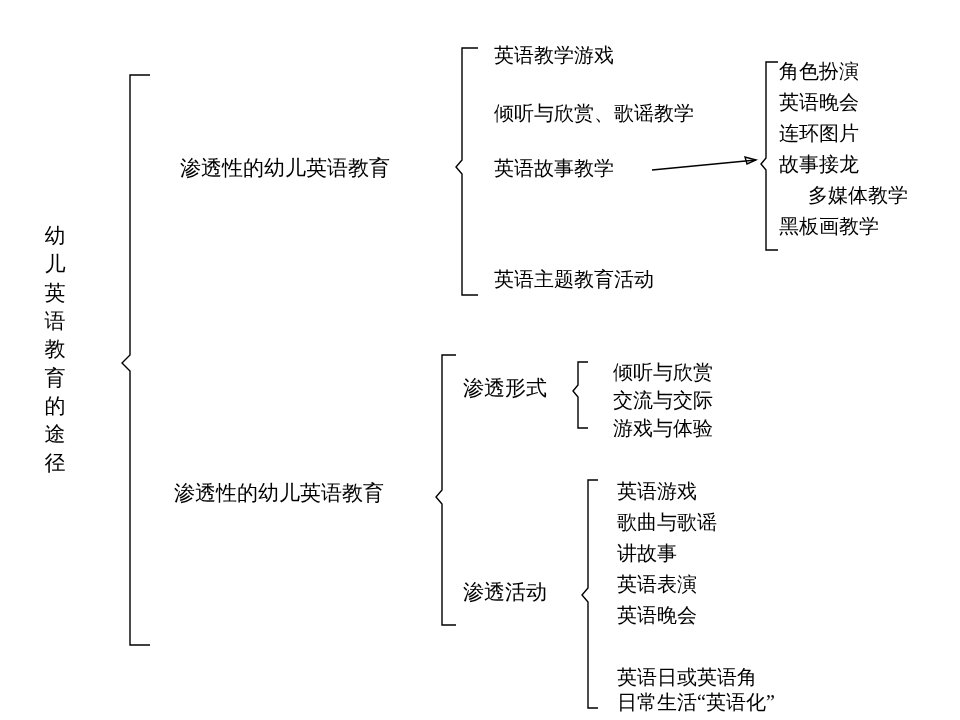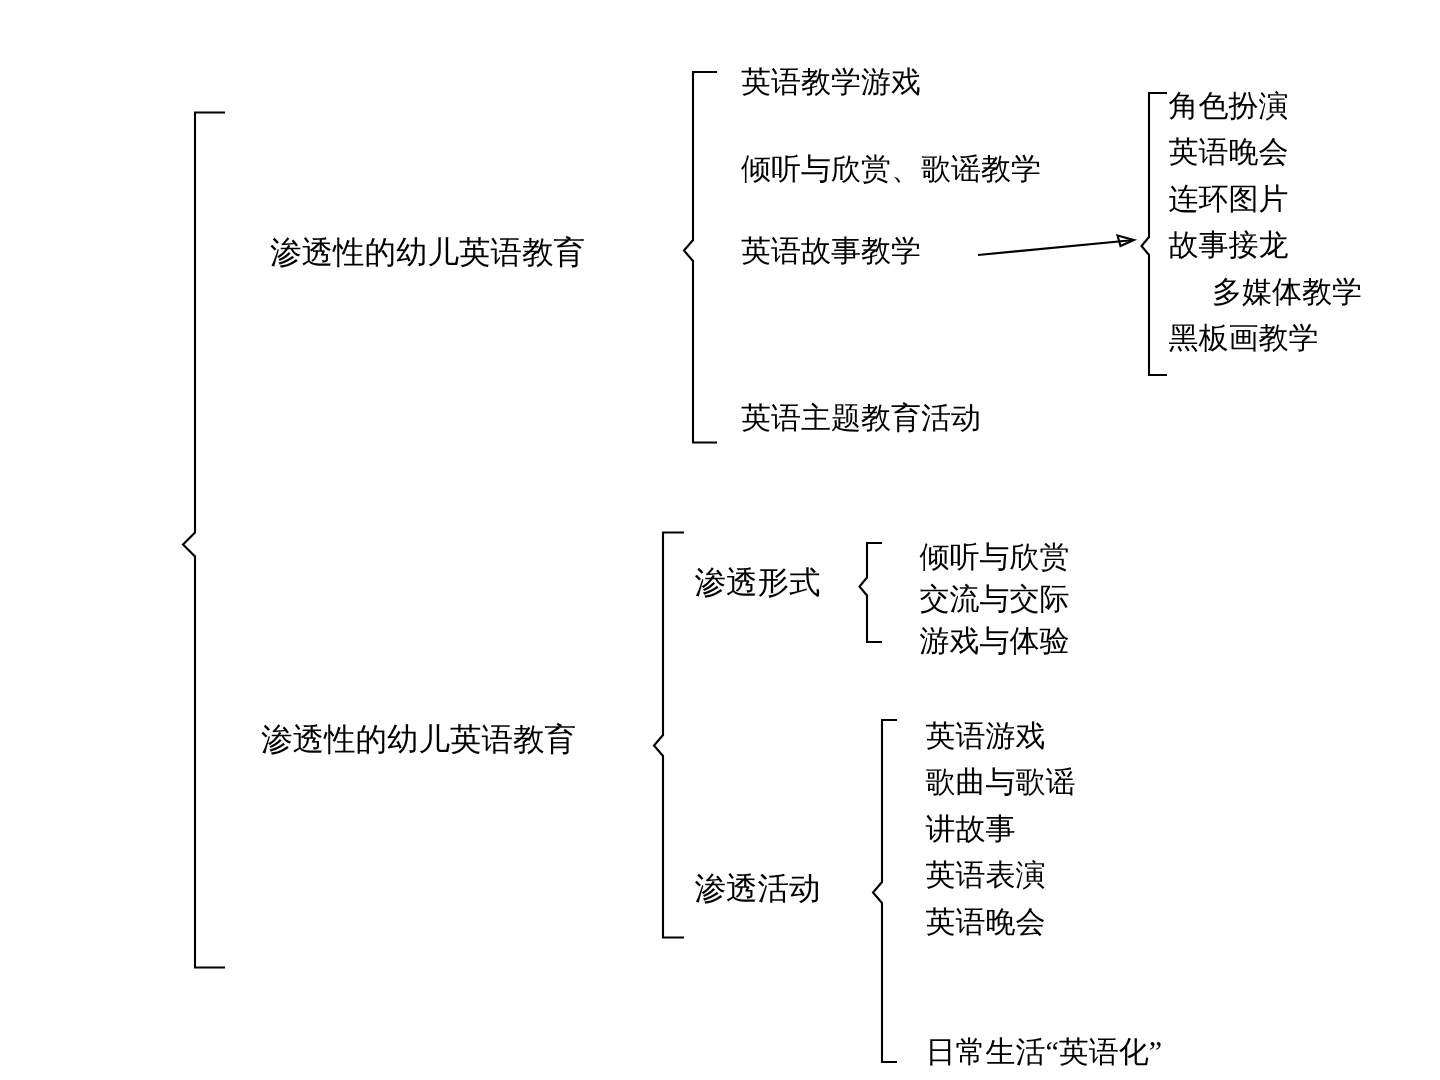--- a/index.html
+++ b/index.html
@@ -70,20 +70,21 @@
     <path d="M 778 62 L 766 62 L 766 158 L 761 164 L 766 170 L 766 250 L 778 250"></path>
 
     <line x1="652" y1="170" x2="756" y2="160"></line>
     <path d="M 756 160 L 745 157 L 747 164 Z" fill="#000000" stroke="none"></path>
 
     <path d="M 588 362 L 578 362 L 578 385 L 573 391 L 578 397 L 578 428 L 588 428"></path>
 
     <path d="M 598 480 L 588 480 L 588 588 L 582 595 L 588 602 L 588 708 L 598 708"></path>
   </svg>
 
+  <div class="node-text" id="root-label">幼儿英语教育的途径</div>
 
   <div class="node-text branch-label" style="left:180px; top:158px;">渗透性的幼儿英语教育</div>
 
   <div class="node-text leaf-label" style="left:494px; top:45px;">英语教学游戏</div>
   <div class="node-text leaf-label" style="left:494px; top:103px;">倾听与欣赏、歌谣教学</div>
   <div class="node-text leaf-label" style="left:494px; top:158px;">英语故事教学</div>
   <div class="node-text leaf-label" style="left:494px; top:269px;">英语主题教育活动</div>
 
   <div class="node-text leaf-label" style="left:779px; top:61px;">角色扮演</div>
   <div class="node-text leaf-label" style="left:779px; top:92px;">英语晚会</div>
@@ -98,15 +99,16 @@
   <div class="node-text leaf-label" style="left:613px; top:362px;">倾听与欣赏</div>
   <div class="node-text leaf-label" style="left:613px; top:390px;">交流与交际</div>
   <div class="node-text leaf-label" style="left:613px; top:418px;">游戏与体验</div>
 
   <div class="node-text branch-label" style="left:463px; top:582px;">渗透活动</div>
   <div class="node-text leaf-label" style="left:617px; top:481px;">英语游戏</div>
   <div class="node-text leaf-label" style="left:617px; top:512px;">歌曲与歌谣</div>
   <div class="node-text leaf-label" style="left:617px; top:543px;">讲故事</div>
   <div class="node-text leaf-label" style="left:617px; top:574px;">英语表演</div>
   <div class="node-text leaf-label" style="left:617px; top:605px;">英语晚会</div>
+  <div class="node-text leaf-label" style="left:617px; top:667px;">英语日或英语角</div>
   <div class="node-text leaf-label" style="left:617px; top:692px;">日常生活“英语化”</div>
 
 </div>
 
 </body></html>

